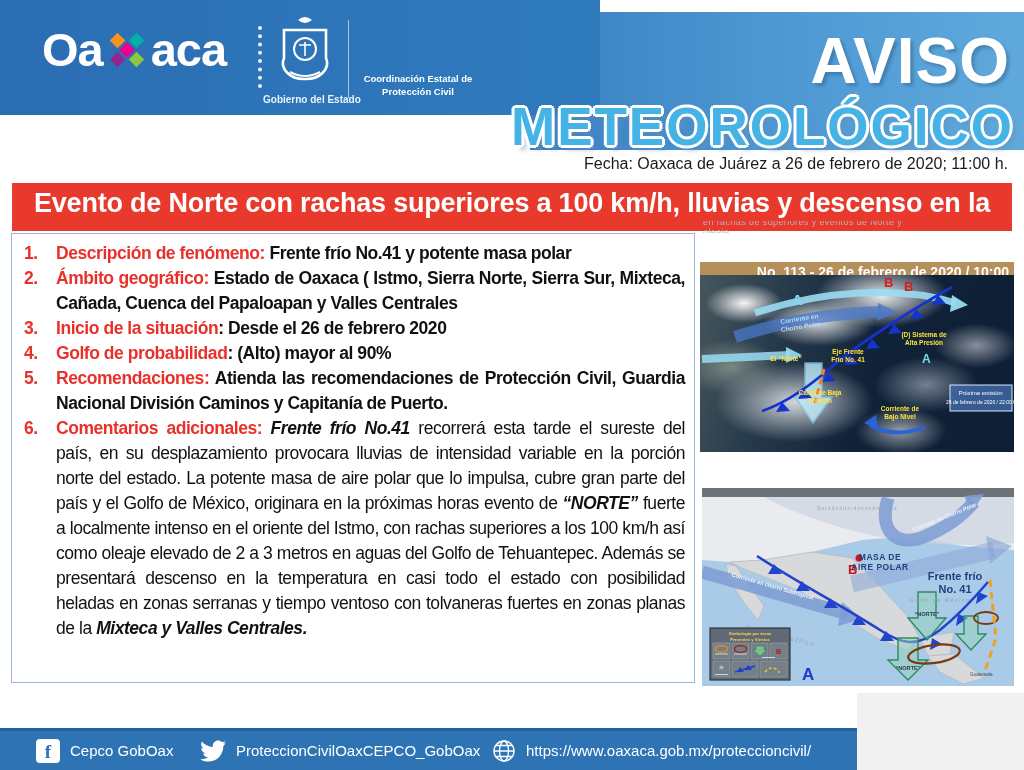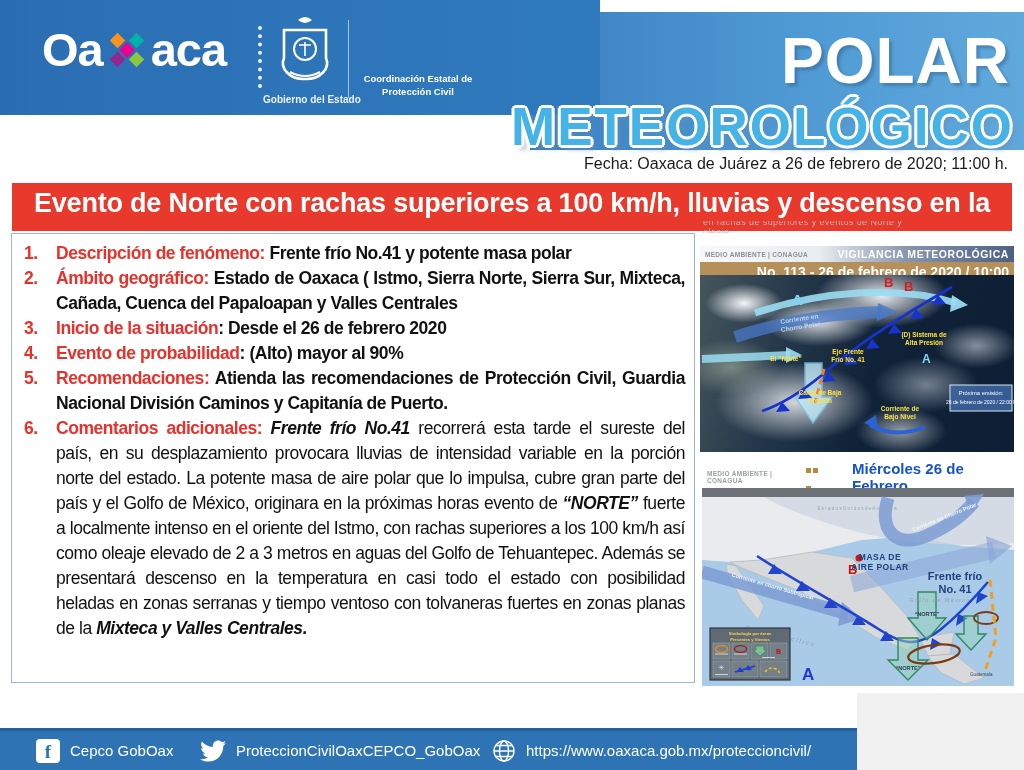--- a/index.html
+++ b/index.html
@@ -118,21 +118,21 @@
       <path d="M12 16 h42 v28 a21 16 0 0 1 -21 21 a21 16 0 0 1 -21 -21 z" fill="none" stroke="#ffffff" stroke-width="2.6"></path>
       <circle cx="33" cy="35" r="11" fill="none" stroke="#ffffff" stroke-width="2"></circle>
       <path d="M27 31 h12 M33 28 v14" stroke="#ffffff" stroke-width="1.6"></path>
       <path d="M18 58 q15 8 30 0" fill="none" stroke="#ffffff" stroke-width="2"></path>
     </svg>
     <div class="gobierno">Gobierno del Estado</div>
     <div class="thin-sep"></div>
     <div class="pc-sub">Coordinación Estatal de
 Protección Civil</div>
   </div>
-  <div class="aviso">POLAR</div>
+  <div class="aviso">AVISO</div>
   <div class="meteo">METEOROLÓGICO</div>
   <div class="fecha">Fecha: Oaxaca de Juárez a 26 de febrero de 2020; 11:00 h.</div>
 
   <div class="banner">Evento de Norte con rachas superiores a 100 km/h, lluvias y descenso en la temperatura</div>
 
   <div class="adv-box">
     <div class="li">
       <span class="num">1.</span>
       <span class="hd">Descripción de fenómeno:</span>
       <span class="bd">Frente frío No.41 y potente masa polar</span>
@@ -141,43 +141,39 @@
       <span class="num">2.</span>
       <span class="hd">Ámbito geográfico:</span>
       <span class="bd">Estado de Oaxaca  ( Istmo, Sierra Norte, Sierra Sur, Mixteca, Cañada, Cuenca del Papaloapan y Valles Centrales</span>
     </div>
     <div class="li">
       <span class="num">3.</span>
       <span class="hd">Inicio de la situación</span><span class="bd">: Desde el 26 de febrero 2020</span>
     </div>
     <div class="li">
       <span class="num">4.</span>
-      <span class="hd">Evento de probabilidad</span><span class="bd">:   (Alto) mayor al 90%</span>
+      <span class="hd">Golfo de probabilidad</span><span class="bd">:   (Alto) mayor al 90%</span>
     </div>
     <div class="li">
       <span class="num">5.</span>
       <span class="hd">Recomendaciones:</span>
       <span class="bd">Atienda las recomendaciones de Protección Civil, Guardia Nacional División Caminos y Capitanía de Puerto.</span>
     </div>
     <div class="li li6">
       <span class="num">6.</span>
       <span class="hd">Comentarios adicionales:</span>
       <b>Frente frío No.41</b><span> recorrerá esta tarde el sureste del país, en su desplazamiento provocara lluvias de intensidad variable en la porción norte del estado. La potente masa de aire polar que lo impulsa, cubre gran parte del país y el Golfo de México, originara en la próximas horas evento de </span><b>“NORTE”</b><span> fuerte a localmente intenso en el oriente del Istmo, con rachas superiores a los 100 km/h así como oleaje elevado de 2 a 3 metros  en aguas del Golfo de Tehuantepec. Además se presentará descenso en la temperatura en casi todo el estado con posibilidad heladas en zonas serranas y tiempo ventoso con tolvaneras fuertes en zonas planas de la </span><b>Mixteca y Valles Centrales.</b>
     </div>
   </div>
 
   <div class="caption-clip">
     <span>en rachas de superiores y eventos de Norte y oleaje</span>
   </div>
 
   <div class="map-card m1">
-    <div class="m1-row1">
-      <span class="m1-agencies">MEDIO AMBIENTE  |  CONAGUA</span>
-      <span class="m1-title">VIGILANCIA METEOROLÓGICA</span>
-    </div>
     <div class="m1-row2">
       <span class="m1-issue">No. 113 - 26 de febrero de 2020 / 10:00</span>
     </div>
     <div class="m1-img">
       <svg class="m1-svg" width="314" height="177" viewBox="0 0 314 177">
 
         <path d="M55 38 C120 16 200 10 256 28" fill="none" stroke="#9adcf2" stroke-width="7" opacity=".9"></path>
         <polygon points="252,20 268,30 250,37" fill="#9adcf2" opacity=".95"></polygon>
         <path d="M35 62 C90 44 140 38 182 37" fill="none" stroke="#4a78c8" stroke-width="12" opacity=".75"></path>
         <polygon points="178,28 198,37 177,46" fill="#4a78c8" opacity=".8"></polygon>
@@ -225,25 +221,20 @@
         <g>
           <rect x="250" y="110" width="62" height="26" fill="rgba(62,103,164,.85)" stroke="#d7e6f5" stroke-width="1"></rect>
           <text x="281" y="120" font-size="5.8" fill="#fff" text-anchor="middle">Próxima emisión:</text>
           <text x="281" y="129" font-size="5" fill="#fff" text-anchor="middle">26 de febrero de 2020 / 22:00 h</text>
         </g>
       </svg>
     </div>
   </div>
 
   <div class="map-card m2">
-    <div class="m2-row1">
-      <span class="m2-agencies">MEDIO AMBIENTE  |  CONAGUA</span>
-      <span><i class="smn-sq"></i><i class="smn-sq"></i><i class="smn-sq"></i></span>
-      <span class="m2-title">Miércoles 26 de Febrero</span>
-    </div>
     <div class="m2-img">
       <svg class="m2-svg" width="312" height="198" viewBox="0 0 312 198">
 
         <polygon points="0,8 312,8 312,62 260,58 210,48 160,52 110,64 60,72 28,74 0,72" fill="#e9ebee"></polygon>
         <path d="M60 8 L312 8 L312 55 C260 60 200 55 160 45 C120 35 80 20 60 8 Z" fill="#cdd6e2" opacity=".75"></path>
         <polygon points="28,74 60,72 110,64 150,70 175,95 205,128 218,150 205,162 175,150 140,128 100,104 60,88 40,80" fill="#d7d9db" stroke="#b5b8bb" stroke-width=".7"></polygon>
         <polygon points="24,76 34,78 62,118 56,132 40,112 26,88" fill="#d7d9db" stroke="#b5b8bb" stroke-width=".7"></polygon>
         <polygon points="218,150 252,144 248,166 226,168" fill="#d7d9db" stroke="#b5b8bb" stroke-width=".7"></polygon>
         <polygon points="226,168 252,166 282,190 262,196 238,184" fill="#d7d9db" stroke="#b5b8bb" stroke-width=".7"></polygon>
         <rect x="0" y="0" width="312" height="9" fill="#6d7278"></rect>

